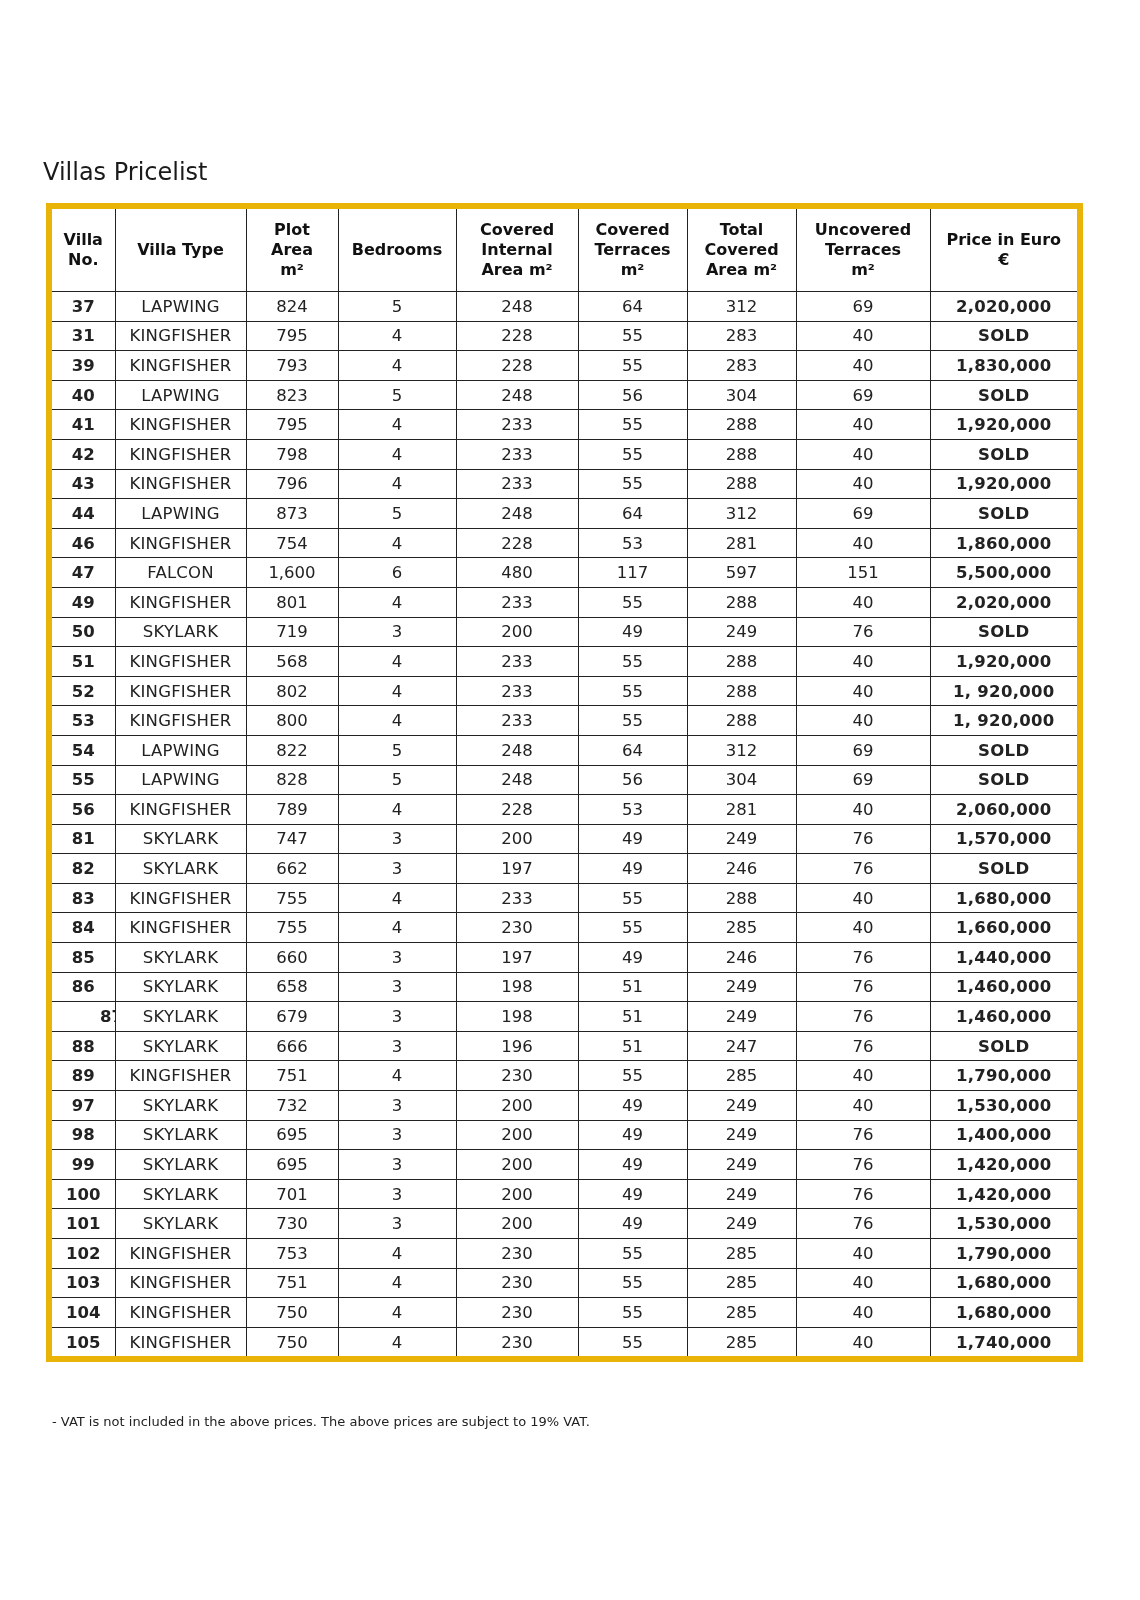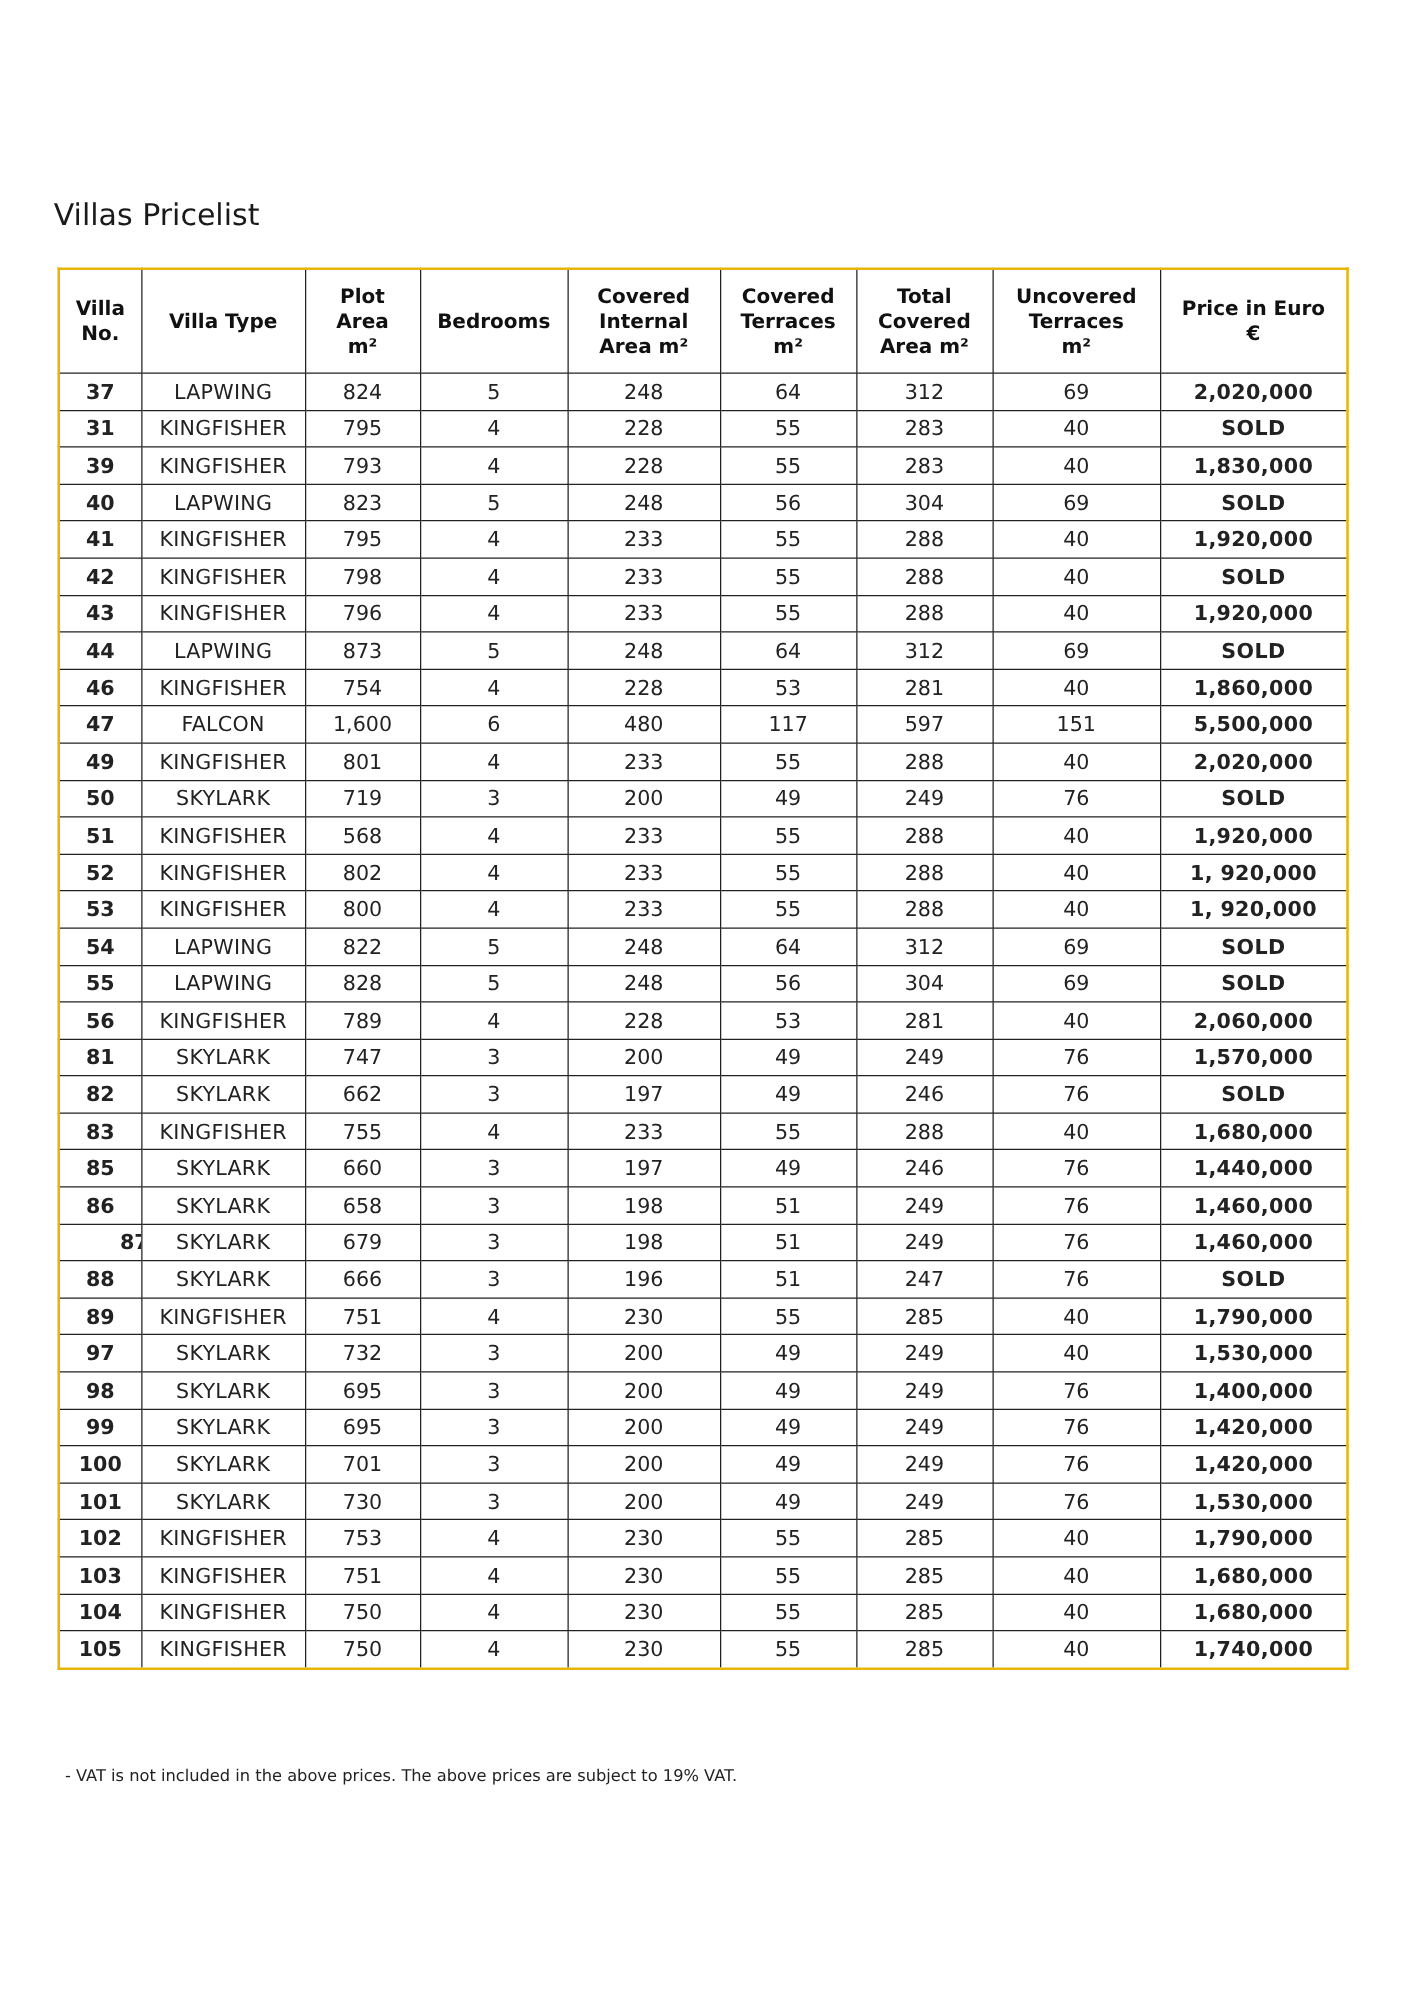--- a/index.html
+++ b/index.html
@@ -1,21 +1,21 @@
 <!DOCTYPE html>
 <html><head>
 <meta charset="utf-8">
 <style>
   html, body { margin: 0; padding: 0; background: #ffffff; }
   body { width: 1140px; height: 1600px; position: relative; font-family: "DejaVu Sans", sans-serif; color: #1a1a1a; }
   .title { position: absolute; left: 43px; top: 158px; font-size: 24px; font-weight: normal; color: #1a1a1a; }
   table.pricelist {
-    position: absolute; left: 46px; top: 214px; width: 1031px;
+    position: absolute; left: 46px; top: 203px; width: 1031px;
     border-collapse: collapse; table-layout: fixed;
-    border: 2px solid #eab308;
+    border: 6px solid #eab308;
   }
   table.pricelist th, table.pricelist td {
     border: 1.5px solid #222; text-align: center; padding: 0; overflow: hidden; white-space: nowrap;
   }
   table.pricelist th {
     height: 82px; font-weight: bold; font-size: 16px; line-height: 20px; white-space: normal; color: #111;
   }
   table.pricelist td { height: 28.6px; font-size: 16.5px; color: #222; }
   td.no { font-weight: bold; color: #111; }
   td.no.plain { font-weight: bold; padding-left: 48px; }
@@ -279,20 +279,31 @@
         <td class="type">KINGFISHER</td>
         <td>755</td>
         <td>4</td>
         <td>233</td>
         <td>55</td>
         <td>288</td>
         <td>40</td>
         <td class="price">1,680,000</td>
       </tr>
       <tr>
+        <td class="no">84</td>
+        <td class="type">KINGFISHER</td>
+        <td>755</td>
+        <td>4</td>
+        <td>230</td>
+        <td>55</td>
+        <td>285</td>
+        <td>40</td>
+        <td class="price">1,660,000</td>
+      </tr>
+      <tr>
         <td class="no">85</td>
         <td class="type">SKYLARK</td>
         <td>660</td>
         <td>3</td>
         <td>197</td>
         <td>49</td>
         <td>246</td>
         <td>76</td>
         <td class="price">1,440,000</td>
       </tr>

